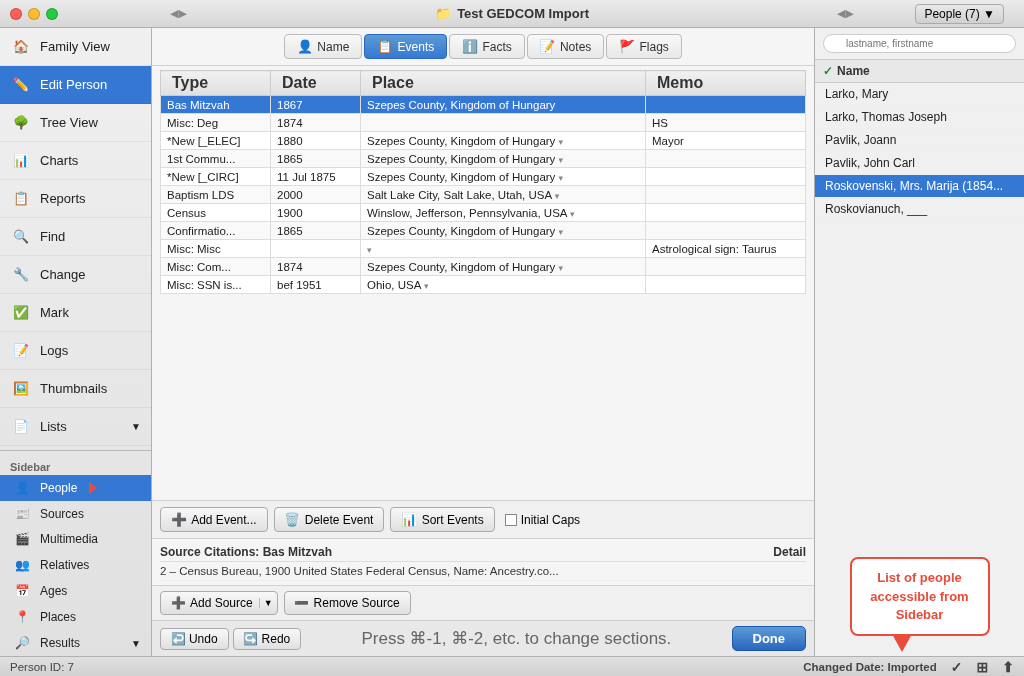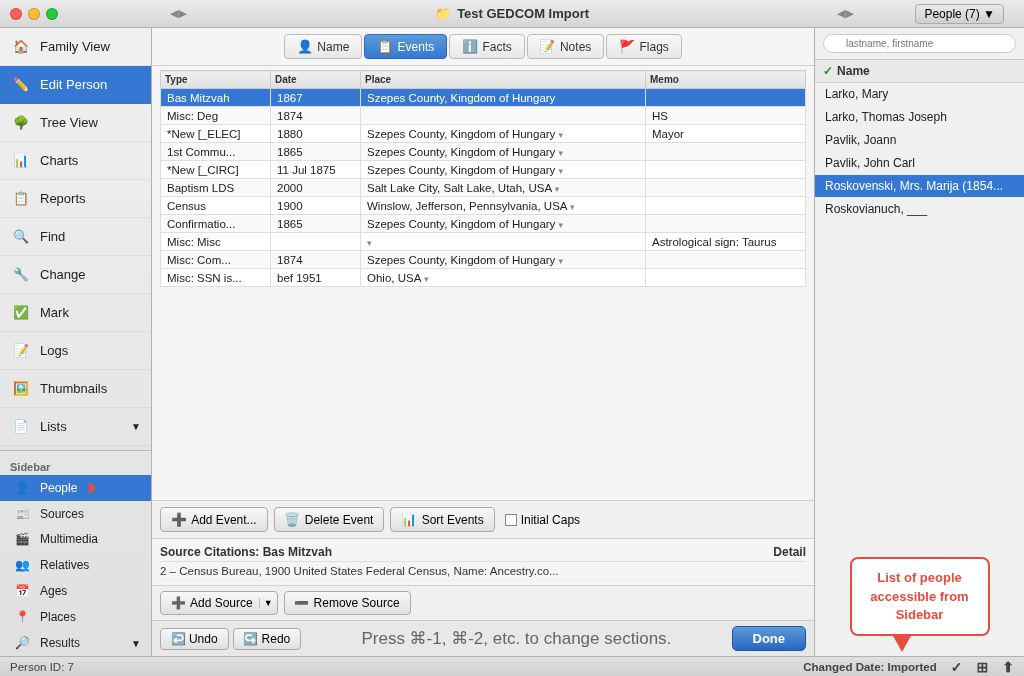--- a/index.html
+++ b/index.html
@@ -145,25 +145,25 @@
       margin-top: 4px;
     }
     .events-table {
       width: 100%;
       border-collapse: collapse;
       font-size: 11.5px;
     }
     .events-table th {
       background: linear-gradient(180deg,#f0f0f0,#e0e0e0);
       border: 1px solid #ccc;
-      padding: 3px 4px;
+      padding: 3px 11px;
       text-align: left;
       font-weight: 600;
       color: #333;
-      font-size: 10px;
+      font-size: 16px;
     }
     .events-table td {
       border: 1px solid #ddd;
       padding: 2px 6px;
       color: #222;
       height: 18px;
     }
     .events-table tr.selected td { background: #3478d4; color: white; }
     .events-table tr:not(.selected) td { background: white; }
     .events-table tr:not(.selected):nth-child(even) td { background: #f9f9f9; }

